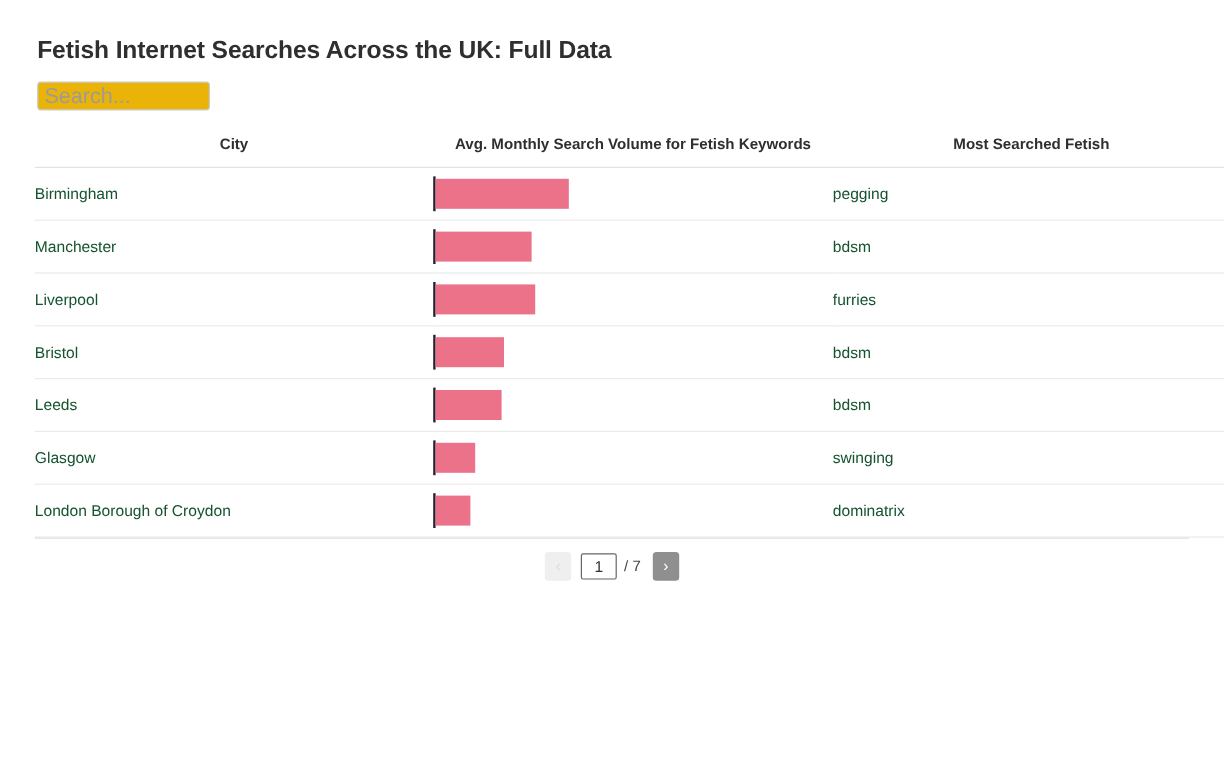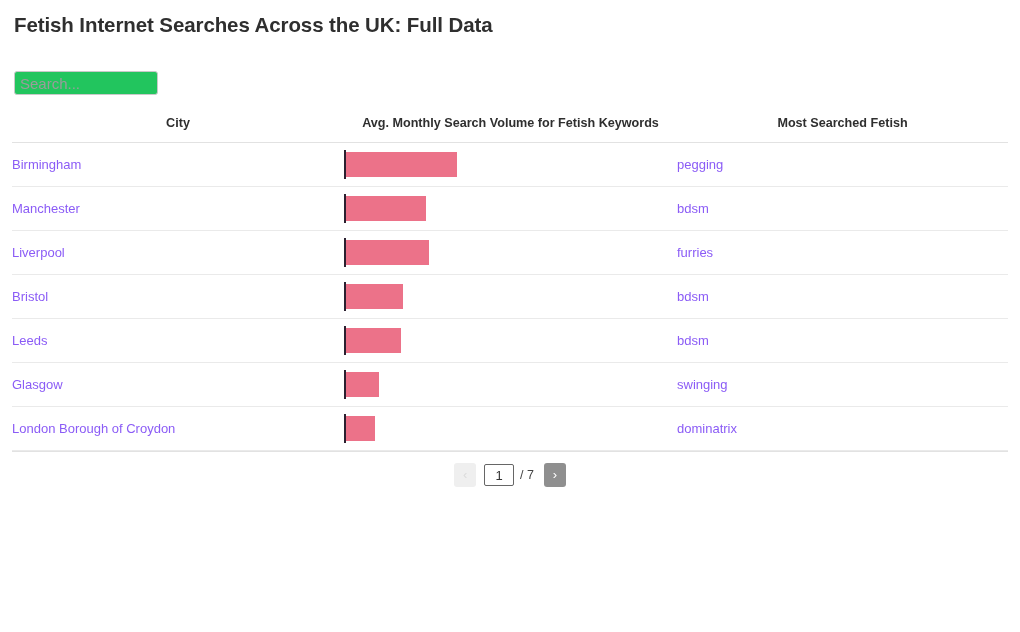--- a/index.html
+++ b/index.html
@@ -9,21 +9,21 @@
   }
   body {
     width: 1020px;
     height: 632px;
     font-family: "Liberation Sans", "DejaVu Sans", sans-serif;
     color: #333333;
     overflow: hidden;
     position: relative;
   }
   #page-root {
-    padding: 0;
+    padding: 17px;
     width: 1020px;
     height: 464px;
     box-sizing: border-box;
   }
   .page-title {
     font-size: 20.5px;
     font-weight: bold;
     color: #2f2f2f;
     letter-spacing: -0.1px;
     margin: 0;
@@ -31,28 +31,27 @@
     line-height: 26px;
   }
   .search-row {
     padding: 13px 0 0 14px;
   }
   .search-input {
     width: 132px;
     height: 20px;
     box-sizing: content-box;
     padding: 1px 5px;
-    font-size: 15px;
+    font-size: 18px;
     font-family: "Liberation Sans", "DejaVu Sans", sans-serif;
     color: #555;
     border: 1px solid #c9c9c9;
     border-radius: 3px;
-    background: #22c55e;
+    background: #eab308;
     outline: none;
-    margin-top: 20px;
   }
   .search-input::placeholder {
     color: #9b9b9b;
     opacity: 1;
   }
 
   .table-wrap {
     margin-top: 21px;
     padding: 0 12px 0 0;
   }
@@ -71,21 +70,21 @@
     border-bottom: 1px solid #e2e2e2;
     vertical-align: bottom;
     white-space: nowrap;
   }
   th.col-city   { width: 332px; padding-left: 4px; }
   th.col-volume { width: 333px; }
   th.col-fetish { width: 331px; padding-left: 1px; }
 
   table.data-table tbody td {
     font-size: 13px;
-    color: #8b5cf6;
+    color: #14532d;
     border-bottom: 1px solid #eaeaea;
     height: 43px;
     padding: 0;
     vertical-align: middle;
     font-weight: normal;
   }
   td.cell-city   { padding-left: 4px; }
   td.cell-fetish { padding-left: 1px; }
   td.cell-volume { position: relative; padding: 0; }
 

